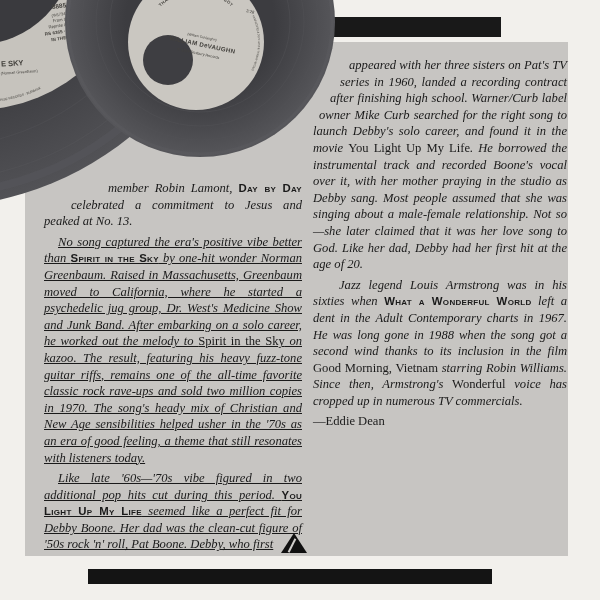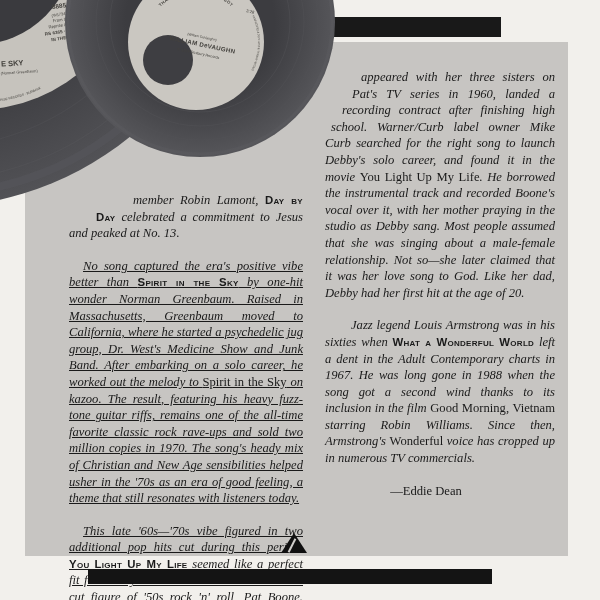--- a/index.html
+++ b/index.html
@@ -3,52 +3,52 @@
 <meta charset="utf-8">
 <style>
   html,body{margin:0;padding:0;}
   body{width:600px;height:600px;position:relative;overflow:hidden;
        background:#f2f0ec;font-family:"Liberation Serif",serif;}
   .top-bar{position:absolute;left:320px;top:17px;width:181px;height:20px;background:#191919;}
   .bottom-bar{position:absolute;left:88px;top:569px;width:404px;height:15px;background:#141414;}
   .panel{position:absolute;left:25px;top:42px;width:543px;height:514px;background:#c7c5c2;}
   .col{position:absolute;color:#1a1a1a;font-size:12.6px;line-height:16.6px;
        text-align:justify;font-style:italic;}
-  .col-left{left:28px;top:134px;width:266px;}
+  .col-left{left:15px;top:134px;width:266px;}
   .col-right{left:284px;top:11px;width:262px;}
-  .col p{margin:16px;}
+  .col p{margin:4px;}
   .col p.ind{text-indent:14px;text-decoration:underline;}
   .col p.ind2{text-indent:26px;}
   .sp{float:left;clear:left;height:16.6px;}
   .it{font-style:italic;}
   .rm{font-style:normal;}
   .sc{font-style:normal;font-family:"Liberation Sans",sans-serif;font-weight:700;
       font-variant:small-caps;font-size:11.4px;letter-spacing:.3px;}
-  .signature{margin-top:20px;text-align:center;padding-right:28px;font-style:normal;}
+  .signature{margin-top:20px;text-align:left;padding-right:28px;font-style:normal;}
   .records{position:absolute;left:0;top:0;}
   .records text{font-family:"Liberation Sans",sans-serif;fill:#44423e;}
   .end-mark{position:absolute;left:281px;top:533px;width:26px;height:20px;}
   .end-mark .tri{position:absolute;inset:0;background:#101010;
       clip-path:polygon(50% 0,100% 100%,0 100%);}
   .end-mark .notch{position:absolute;left:10px;top:5px;width:2px;height:15px;
       background:#cfcdca;transform:rotate(27deg);}
 </style>
 </head>
 <body>
 
 <div style="position:absolute;inset:0;">
 
   <div class="top-bar"></div>
 
   <div class="panel">
 
     <div class="col col-left">
       <p><span class="sp" style="width:64px"></span><span class="sp" style="width:27px"></span><span class="it">member Robin Lamont, </span><span class="sc">Day by Day</span><span class="it"> celebrated a commitment to Jesus and peaked at No. 13.</span></p>
       <p class="ind"><span class="it">No song captured the era's positive vibe better than </span><span class="sc">Spirit in the Sky</span><span class="it"> by one-hit wonder Norman Greenbaum. Raised in Massachusetts, Greenbaum moved to California, where he started a psychedelic jug group, Dr. West's Medicine Show and Junk Band. After embarking on a solo career, he worked out the melody to </span><span class="rm">Spirit in the Sky</span><span class="it"> on kazoo. The result, featuring his heavy fuzz-tone guitar riffs, remains one of the all-time favorite classic rock rave-ups and sold two million copies in 1970. The song's heady mix of Christian and New Age sensibilities helped usher in the '70s as an era of good feeling, a theme that still resonates with listeners today.</span></p>
-      <p class="ind"><span class="it">This late '60s—'70s vibe figured in two additional pop hits cut during this period. </span><span class="sc">You Light Up My Life</span><span class="it"> seemed like a perfect fit for Debby Boone. Her dad was the clean-cut figure of '50s rock 'n' roll, Pat Boone. Debby, who first</span></p>
+      <p class="ind"><span class="it">Like late '60s—'70s vibe figured in two additional pop hits cut during this period. </span><span class="sc">You Light Up My Life</span><span class="it"> seemed like a perfect fit for Debby Boone. Her dad was the clean-cut figure of '50s rock 'n' roll, Pat Boone. Debby, who first</span></p>
     </div>
 
     <div class="col col-right">
       <p><span class="sp" style="width:36px"></span><span class="sp" style="width:27px"></span><span class="sp" style="width:17px"></span><span class="sp" style="width:6px"></span><span class="it">appeared with her three sisters on Pat's TV series in 1960, landed a recording contract after finishing high school. Warner/Curb label owner Mike Curb searched for the right song to launch Debby's solo career, and found it in the movie </span><span class="rm">You Light Up My Life</span><span class="it">. He borrowed the instrumental track and recorded Boone's vocal over it, with her mother praying in the studio as Debby sang. Most people assumed that she was singing about a male-female relationship. Not so—she later claimed that it was her love song to God. Like her dad, Debby had her first hit at the age of 20.</span></p>
       <p class="ind2"><span class="it">Jazz legend Louis Armstrong was in his sixties when </span><span class="sc">What a Wonderful World</span><span class="it"> left a dent in the Adult Contemporary charts in 1967. He was long gone in 1988 when the song got a second wind thanks to its inclusion in the film </span><span class="rm">Good Morning, Vietnam</span><span class="it"> starring Robin Williams. Since then, Armstrong's </span><span class="rm">Wonderful</span><span class="it"> voice has cropped up in numerous TV commercials.</span></p>
       <p class="signature">—Eddie Dean</p>
     </div>
   </div>
 
   <svg class="records" width="420" height="230" viewBox="0 0 420 230">

